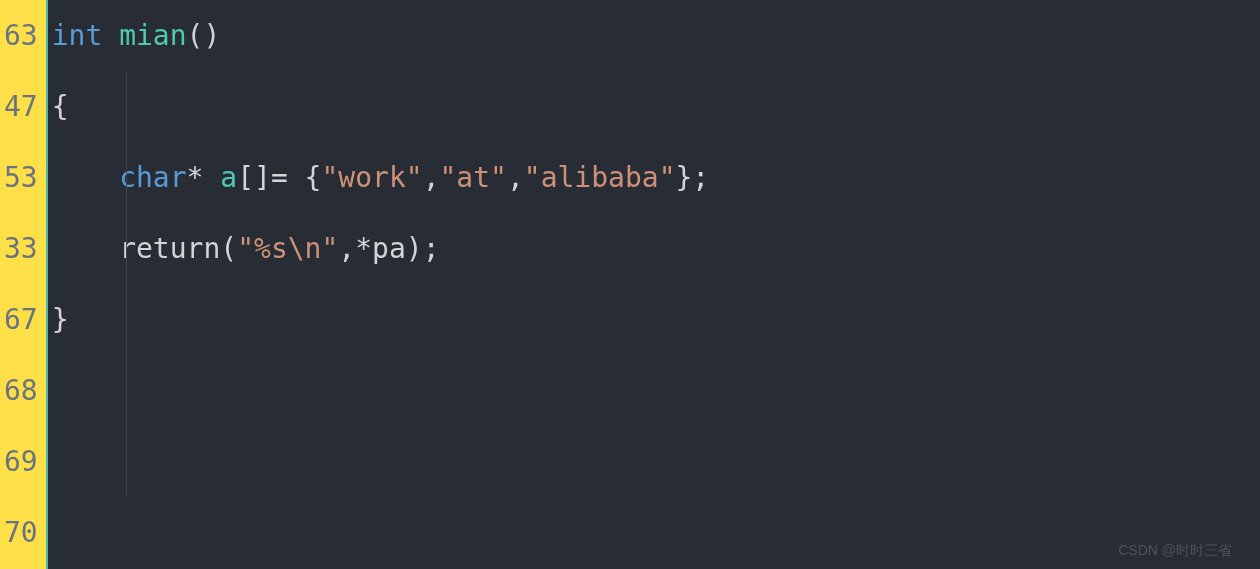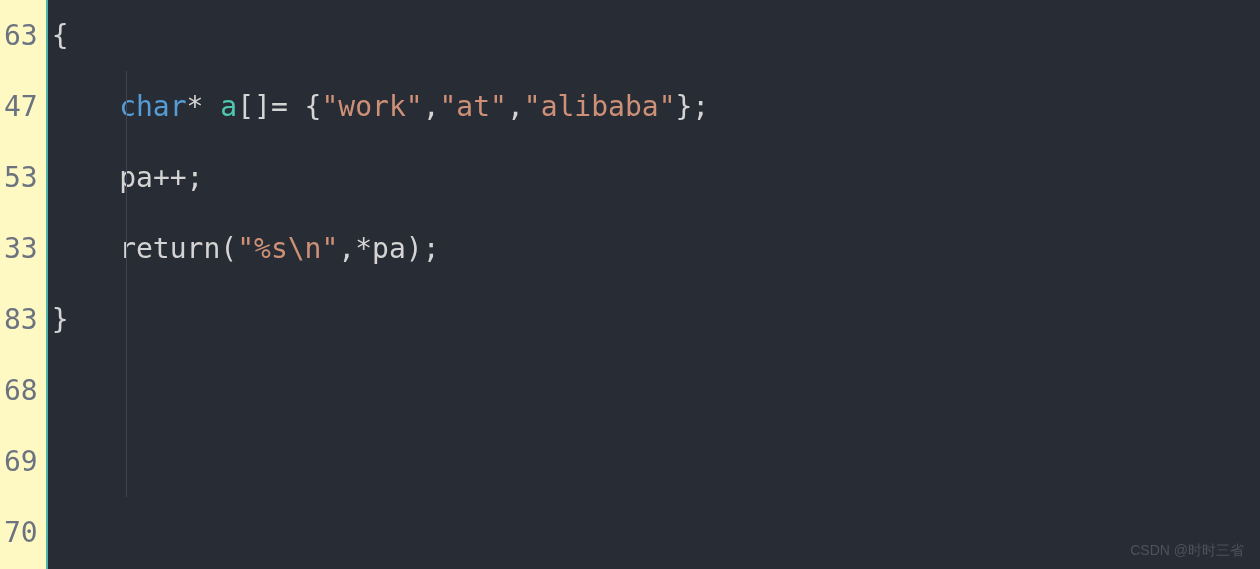--- a/index.html
+++ b/index.html
@@ -16,21 +16,21 @@
       width: 1260px;
       height: 569px;
       overflow: hidden;
       position: relative;
     }
     .editor {
       display: flex;
       height: 100%;
     }
     .gutter {
-      background-color: #fef9c3;
+      background-color: #fde047;
       color: #5c6370;
       text-align: center;
       padding: 0 8px 0 4px;
       user-select: none;
       flex-shrink: 0;
     }
     .line-number {
       height: 71px;
       line-height: 71px;
       font-size: 28px;
@@ -58,43 +58,43 @@
     }
     .type { color: #569cd6; }
     .identifier { color: #4ec9b0; }
     .string { color: #ce9178; }
     .number { color: #b5cea8; }
     .default { color: #d4d4d4; }
     .control { color: #c678dd; }
     .watermark {
       position: absolute;
       bottom: 8px;
-      right: 16px;
+      right: 28px;
       font-size: 14px;
       color: #5c6370;
       font-family: sans-serif;
       opacity: 0.7;
     }
   </style>
 </head>
 <body>
 
 <div class="editor">
   <div class="gutter">
     <div class="line-number">63</div>
     <div class="line-number">47</div>
     <div class="line-number">53</div>
     <div class="line-number">33</div>
-    <div class="line-number">83</div>
+    <div class="line-number">67</div>
     <div class="line-number">68</div>
     <div class="line-number">69</div>
     <div class="line-number">70</div>
   </div>
   <div class="code-area">
     <div class="indent-guide"></div>
+    <div class="code-line"><span class="type">int</span><span class="default"> </span><span class="identifier">mian</span><span class="default">()</span></div>
     <div class="code-line"><span class="default">{</span></div>
     <div class="code-line"><span>    </span><span class="type">char</span><span class="default">*</span><span> </span><span class="identifier">a</span><span class="default">[]</span><span class="default">= </span><span class="default">{</span><span class="string">"work"</span><span class="default">,</span><span class="string">"at"</span><span class="default">,</span><span class="string">"alibaba"</span><span class="default">}</span><span class="default">;</span></div>
-    <div class="code-line"><span>    </span><span class="default">pa</span><span class="default">++</span><span class="default">;</span></div>
     <div class="code-line"><span>    </span><span class="default">return</span><span class="default">(</span><span class="string">"%s\n"</span><span class="default">,</span><span class="default">*</span><span class="default">pa</span><span class="default">)</span><span class="default">;</span></div>
     <div class="code-line"><span class="default">}</span></div>
   </div>
 </div>
 <div class="watermark">CSDN @时时三省</div>
 
 </body></html>

